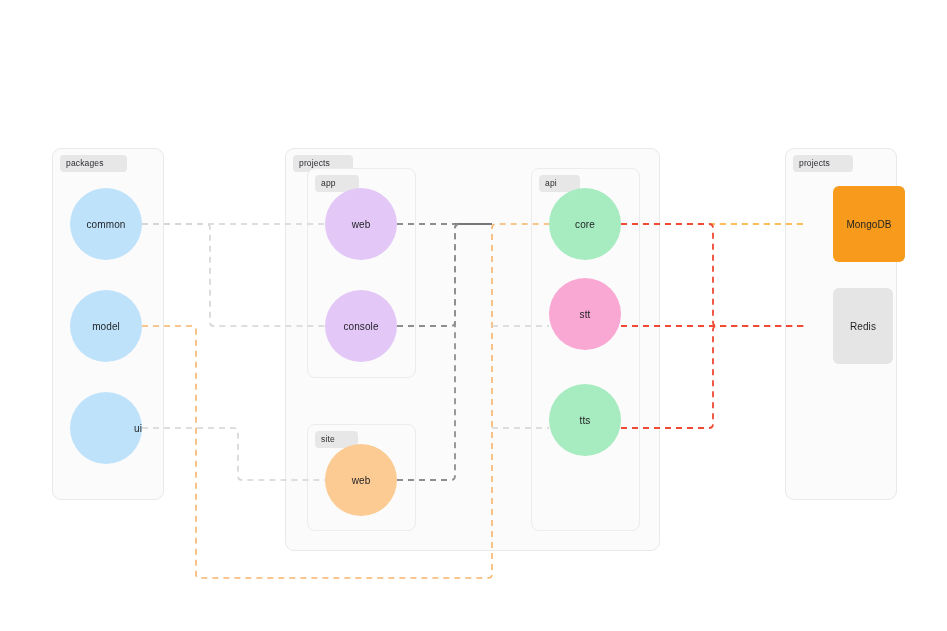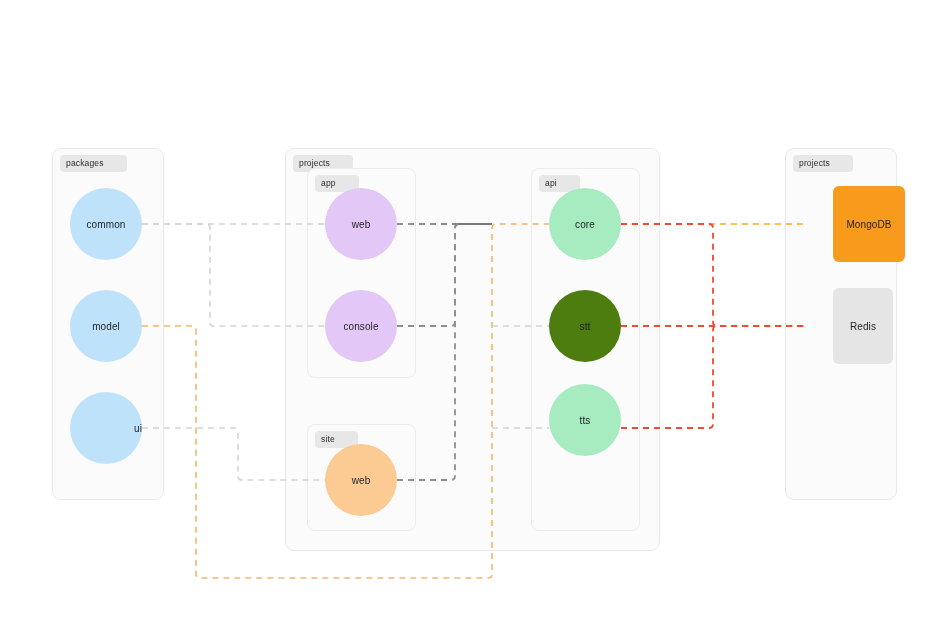--- a/index.html
+++ b/index.html
@@ -146,21 +146,21 @@
       </div>
       <div class="node circle" style="left: 325px; top: 290px; width: 72px; height: 72px; background: rgb(227, 199, 247);">
         <span>console</span>
       </div>
       <div class="node circle" style="left: 325px; top: 444px; width: 72px; height: 72px; background: rgb(251, 203, 147);">
         <span>web</span>
       </div>
       <div class="node circle" style="left: 549px; top: 188px; width: 72px; height: 72px; background: rgb(167, 235, 192);">
         <span>core</span>
       </div>
-      <div class="node circle" style="left: 549px; top: 290px; width: 72px; height: 72px; background: #4d7c0f;">
+      <div class="node circle" style="left: 549px; top: 278px; width: 72px; height: 72px; background: #f9a8d4;">
         <span>stt</span>
       </div>
       <div class="node circle" style="left: 549px; top: 384px; width: 72px; height: 72px; background: rgb(167, 235, 192);">
         <span>tts</span>
       </div>
       <div class="node box" style="left: 805px; top: 186px; width: 72px; height: 76px; background: rgb(248, 155, 28);">
         <span>MongoDB</span>
       </div>
       <div class="node box" style="left: 805px; top: 288px; width: 60px; height: 76px; background: #e5e5e5;">
         <span>Redis</span>

